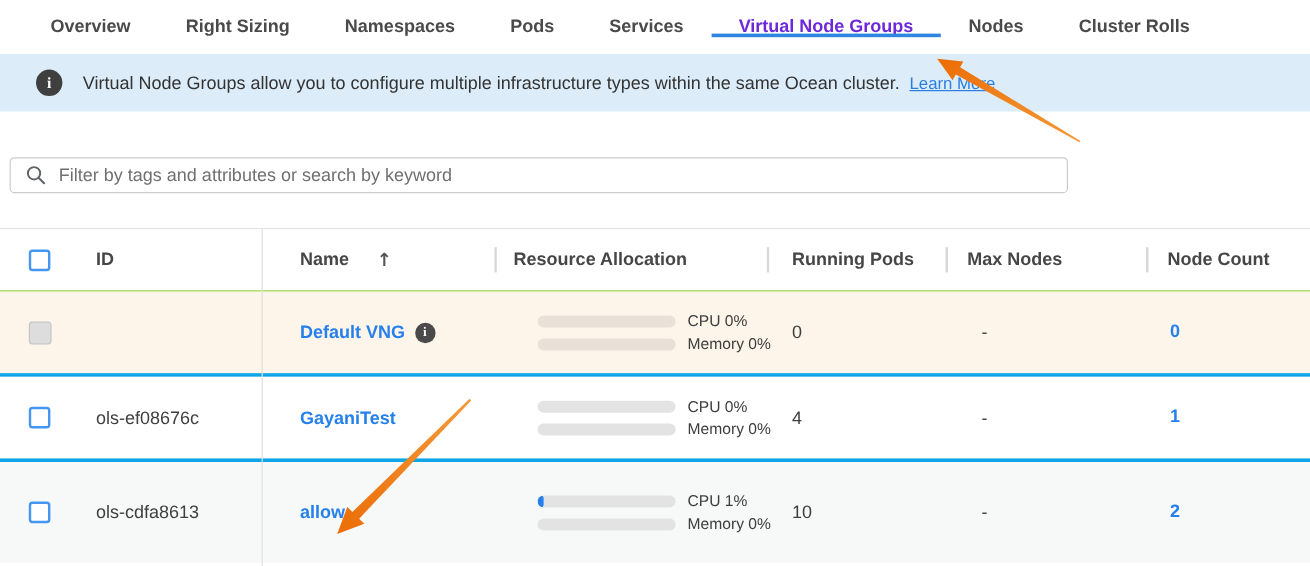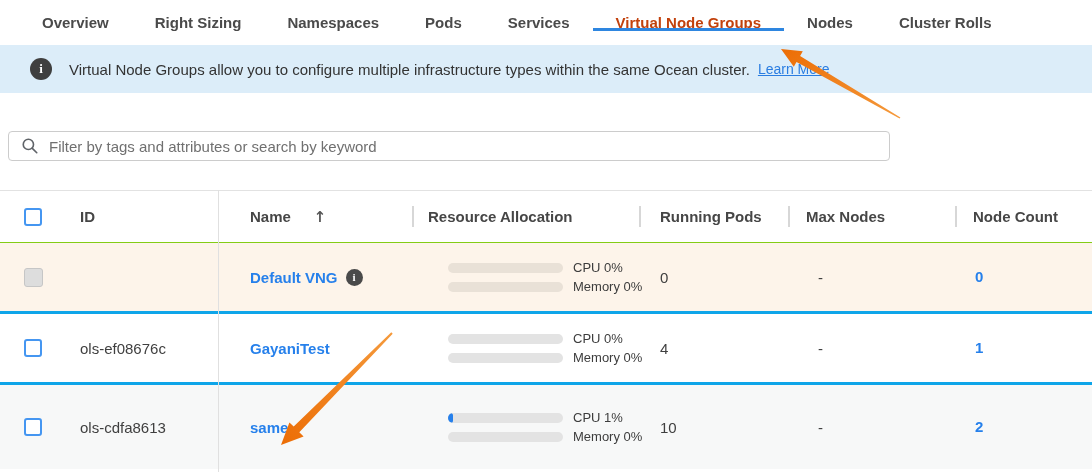--- a/index.html
+++ b/index.html
@@ -3,21 +3,21 @@
 <meta charset="utf-8">
 <style>
   * { margin:0; padding:0; box-sizing:border-box; }
   html,body { width:1092px; height:472px; }
   body { font-family:"Liberation Sans", sans-serif; background:#fff; overflow:hidden; }
   .page { position:relative; width:1092px; height:472px; background:#fff; overflow:hidden; }
 
   
   .tabbar { position:absolute; top:0; left:0; right:0; height:45px; display:flex; align-items:center; padding-left:19px; background:#fff; }
   .tab { position:relative; display:flex; align-items:center; padding:0 23px; font-size:15px; font-weight:600; color:#4a4a4a; cursor:pointer; white-space:nowrap; }
-  .tab.active { color:#c2410c; }
+  .tab.active { color:#6d28d9; }
   .tab.active::after { content:""; position:absolute; left:0; right:0; bottom:0; height:3px; background:#2e86e0; }
 
   
   .banner { position:absolute; top:45px; left:0; right:0; height:48px; background:#dcedf9; display:flex; align-items:center; padding:0 30px; }
   .banner-icon { flex:0 0 auto; width:22px; height:22px; border-radius:50%; background:#3f3f3f; color:#fff; display:flex; align-items:center; justify-content:center; font-size:13px; font-weight:700; font-family:"Liberation Serif", serif; }
   .banner-text { margin-left:17px; font-size:15px; color:#333; }
   .banner-link { margin-left:8px; font-size:14px; color:#2a7de1; text-decoration:underline; cursor:pointer; }
 
   
   .searchbox { position:absolute; top:131px; left:8px; width:882px; height:30px; border:1px solid #ccc; border-radius:4px; background:#fff; display:flex; align-items:center; padding:0 12px; }
@@ -174,21 +174,21 @@
         <a class="link">1</a>
       </div>
     </div>
 
     <div class="grid-row row shaded">
       <div>
         <div class="cb"></div>
       </div>
       <div class="cell-id">ols-cdfa8613</div>
       <div class="cell-name">
-        <a class="link">same</a>
+        <a class="link">allow</a>
       </div>
       <div class="cell-resource">
         <div class="res-line">
           <div class="bar">
               <div class="bar-fill tiny"></div>
             </div>
           <div class="res-label">CPU 1%</div>
         </div>
         <div class="res-line">
           <div class="bar">

